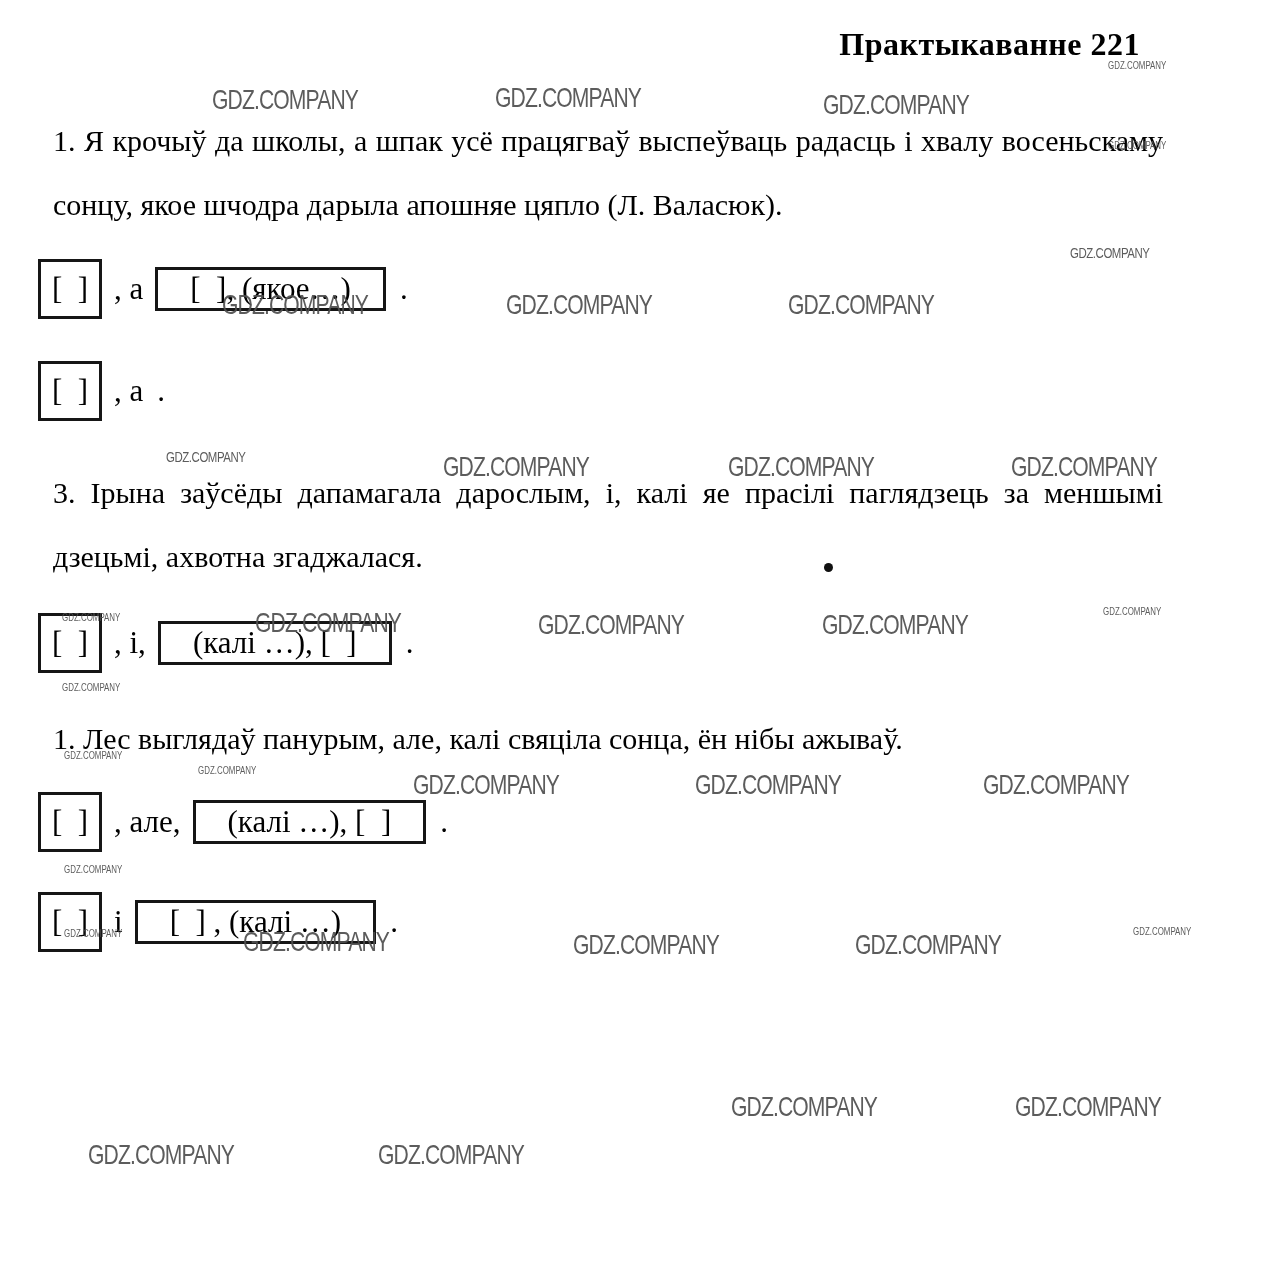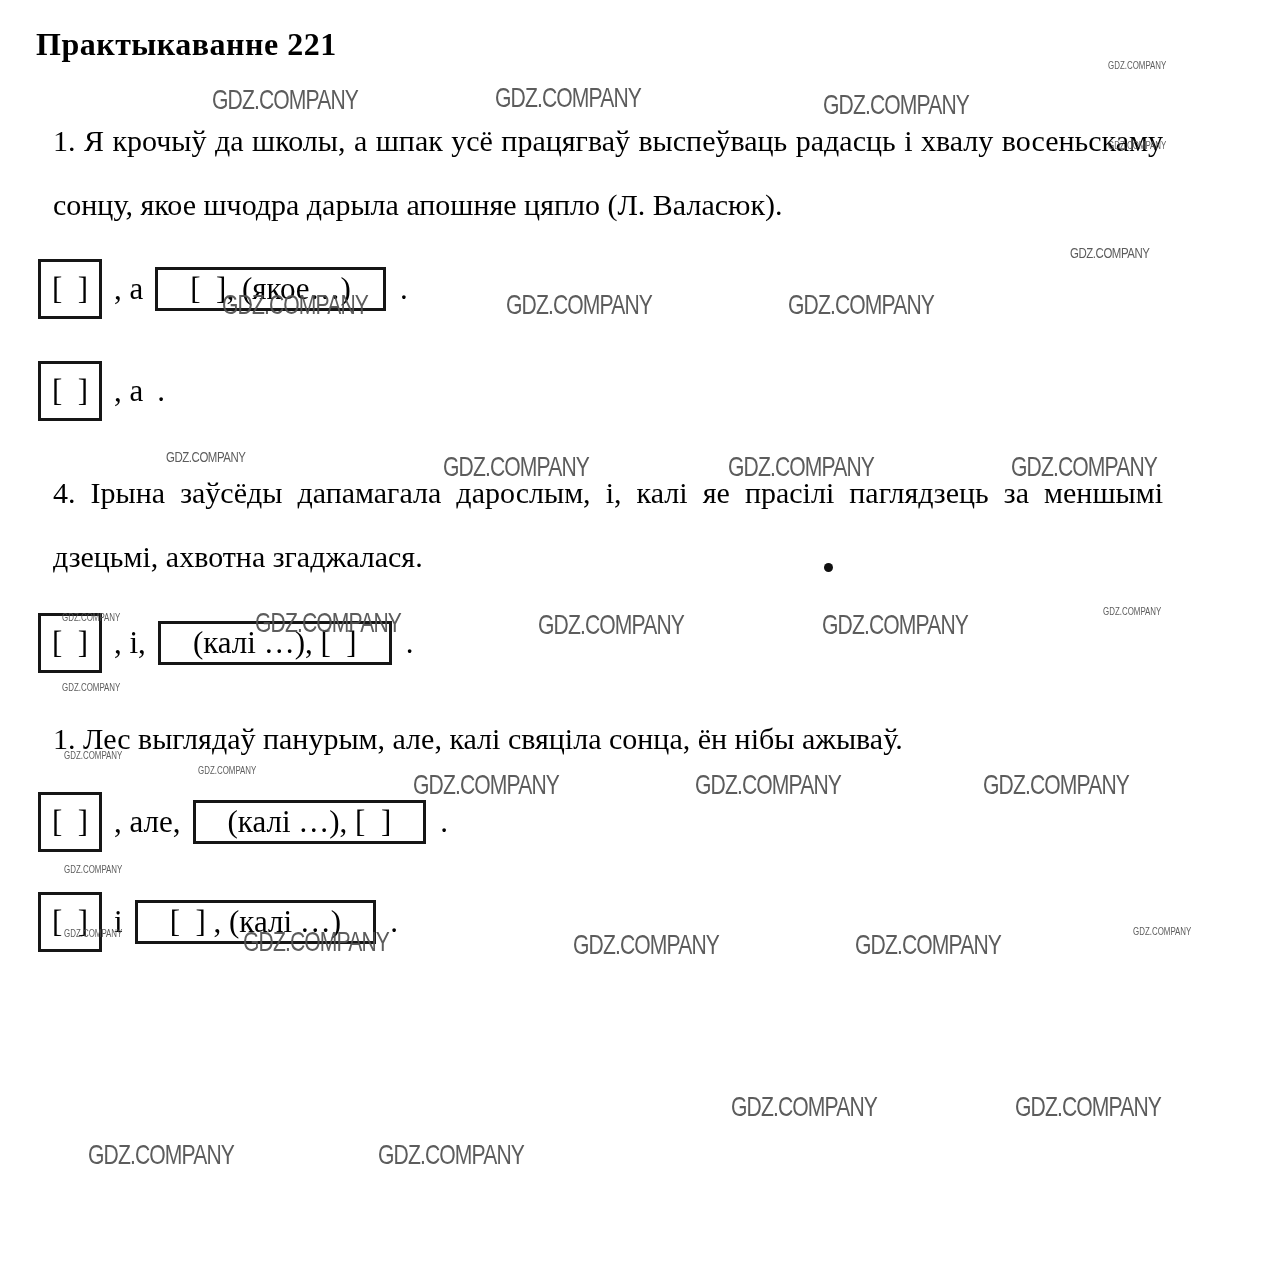--- a/index.html
+++ b/index.html
@@ -7,21 +7,21 @@
     width: 1286px; height: 1276px;
     font-family: "Liberation Serif", serif;
     color: #000;
     position: relative;
     overflow: hidden;
   }
   .page { position: relative; width: 100%; height: 100%; }
   .content { padding: 12px 106px 0 36px; position: relative; z-index: 1; }
 
   .title {
-    text-align: left;
+    text-align: right;
     font-weight: bold;
     font-size: 32px;
     margin: 14px 40px 46px 0;
     letter-spacing: 0.5px;
   }
 
   .para {
     font-size: 30px;
     line-height: 2.13;
     text-align: justify;
@@ -142,21 +142,21 @@
 
     <section>
       <div class="scheme scheme2">
         <span class="sbox sbox-sm">[  ]</span>
         <span class="conn">, а</span>
         <span class="enddot">.</span>
       </div>
     </section>
 
     <section>
-      <p class="para m-ex3">4. Ірына заўсёды дапамагала дарослым, і, калі яе прасілі паглядзець за меншымі дзецьмі, ахвотна згаджалася.</p>
+      <p class="para m-ex3">3. Ірына заўсёды дапамагала дарослым, і, калі яе прасілі паглядзець за меншымі дзецьмі, ахвотна згаджалася.</p>
       <div class="scheme scheme3">
         <span class="sbox sbox-sm">[  ]</span>
         <span class="conn">, і,</span>
         <span class="sbox sbox-wide">(калі …), [  ]</span>
         <span class="enddot">.</span>
       </div>
     </section>
 
     <section>
       <p class="para m-ex4">1. Лес выглядаў панурым, але, калі свяціла сонца, ён нібы ажываў.</p>

